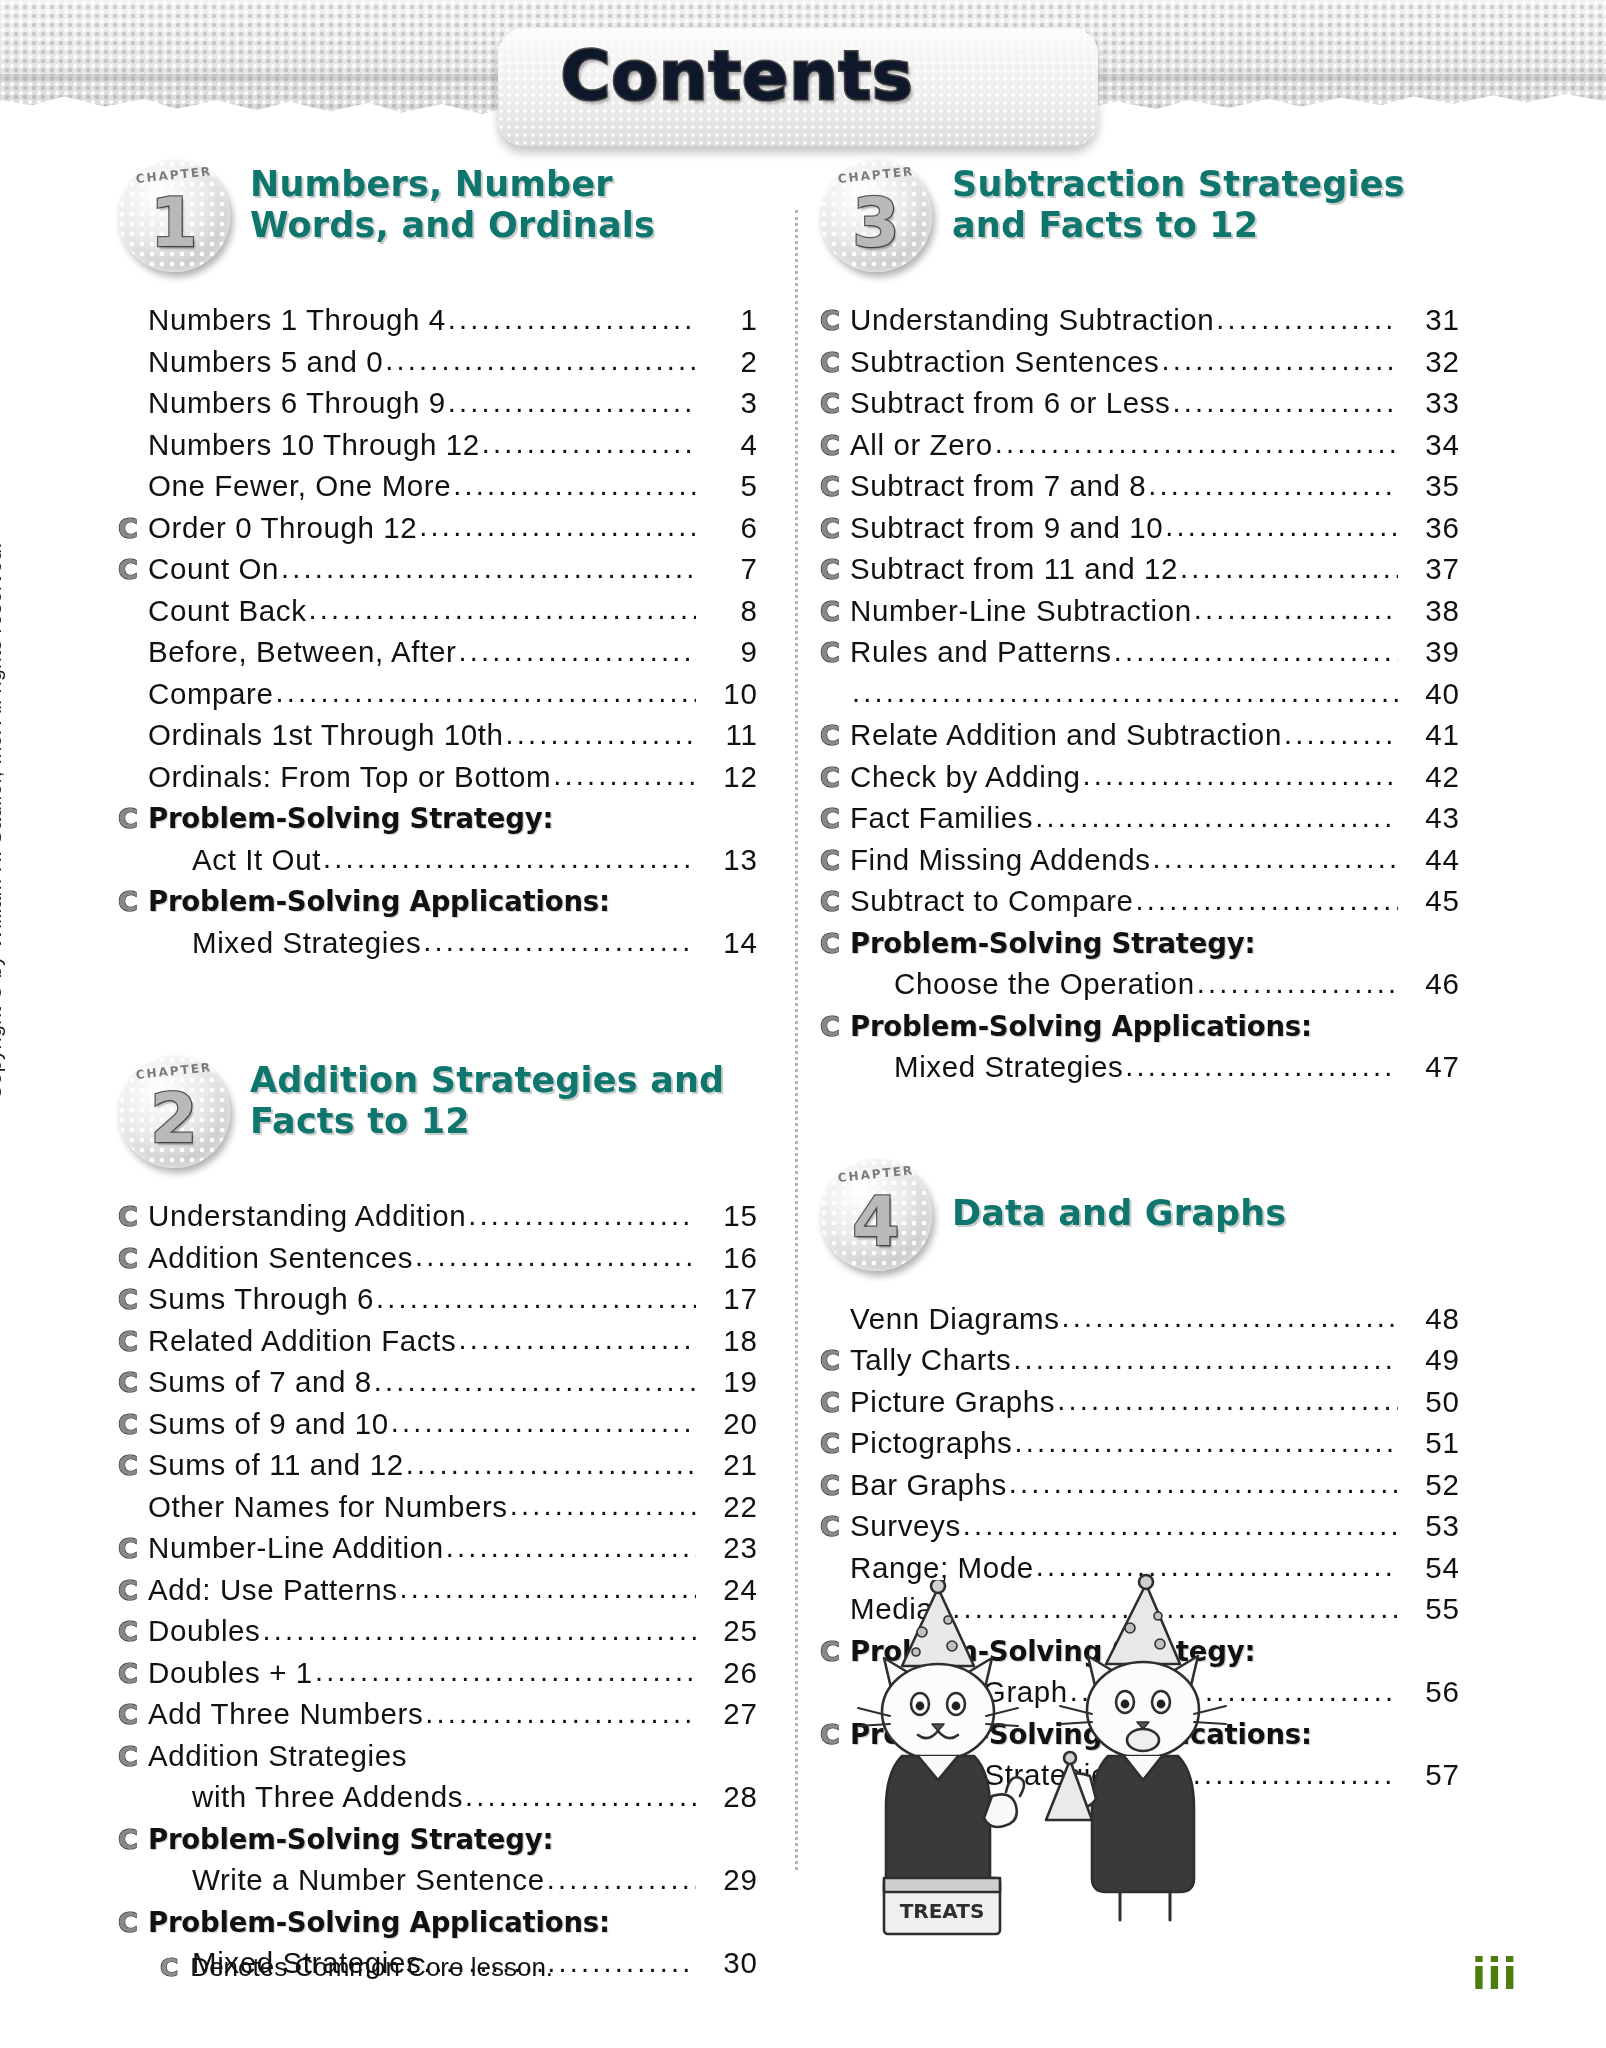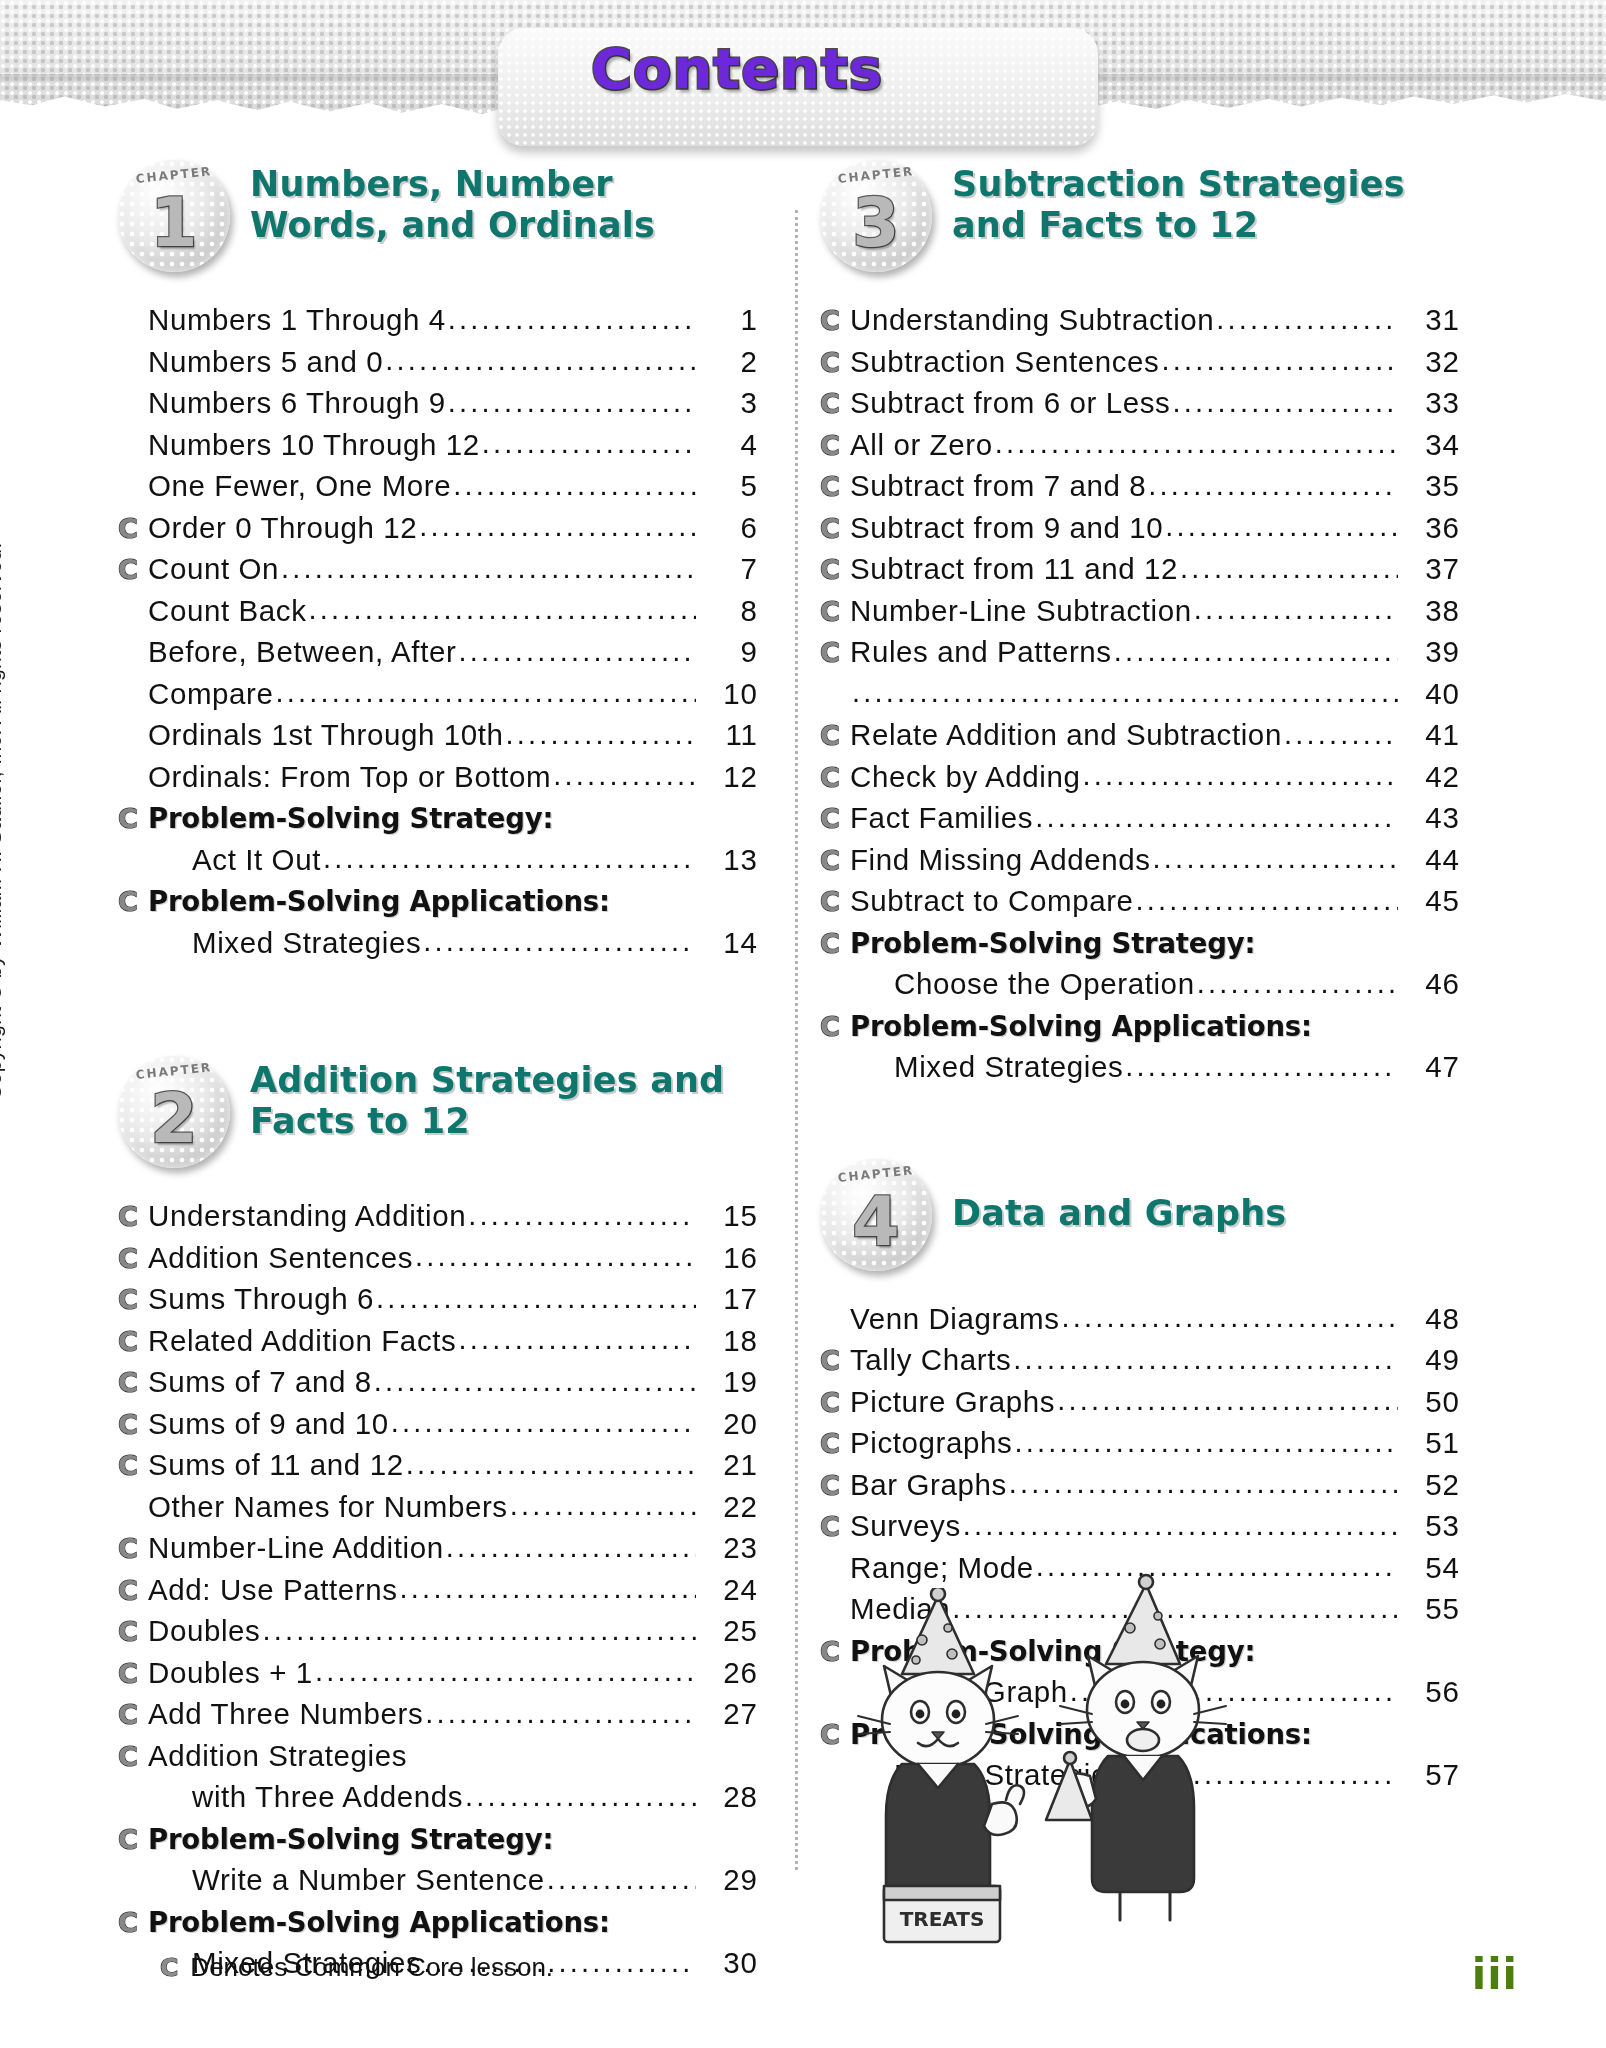--- a/index.html
+++ b/index.html
@@ -54,23 +54,23 @@
     background:
       radial-gradient(circle at 3px 3px, rgba(255,255,255,.9) 1.5px, rgba(0,0,0,0) 2.1px) 0 0/8px 8px,
       linear-gradient(180deg,#fbfbfb 0%, #ededed 60%, #dcdcdc 100%);
     box-shadow: 0 7px 10px rgba(0,0,0,.22);
   }
   #contents-title {
     position:absolute; left:0; top:26px; width:478px;
     text-align:center;
     font-family:"DejaVu Sans", sans-serif;
     font-weight:bold;
-    font-size:56px;
+    font-size:68px;
     letter-spacing:1px;
-    color:#6d28d9;
+    color:#0f172a;
     -webkit-text-stroke:3px #4a4a4a;
     paint-order: stroke fill;
     text-shadow: 3px 4px 3px rgba(0,0,0,.30);
   }
 
   
   #page-body { position:absolute; left:0; top:160px; width:1606px; height:1790px; }
 
   .col { position:absolute; top:0; width:640px; }
   #col-left  { left:118px; }
@@ -689,21 +689,21 @@
 
 <div id="footer-note">
   <span class="cc">C</span>
   <span>Denotes Common Core lesson.</span>
 </div>
 
 <div id="folio">iii</div>
 
 <div id="cats">
 
-  <div class="cat" style="left:10px; top:28px;text-align:center;">
+  <div class="cat" style="left:10px; top:20px;text-align:center;">
     <svg width="210" height="360" viewBox="0 0 210 360" aria-hidden="true">
       <g fill="none" stroke="#2e2e2e" stroke-width="2.6" stroke-linejoin="round" stroke-linecap="round">
 
         <path d="M62 86 L98 8 L134 86 Z" fill="#e8e8e8"></path>
         <circle cx="98" cy="6" r="7" fill="#d0d0d0"></circle>
         <circle cx="82" cy="52" r="5" fill="#bfbfbf" stroke-width="1.6"></circle>
         <circle cx="108" cy="40" r="4" fill="#bfbfbf" stroke-width="1.6"></circle>
         <circle cx="112" cy="66" r="5" fill="#bfbfbf" stroke-width="1.6"></circle>
         <circle cx="76" cy="72" r="4" fill="#bfbfbf" stroke-width="1.6"></circle>
 

